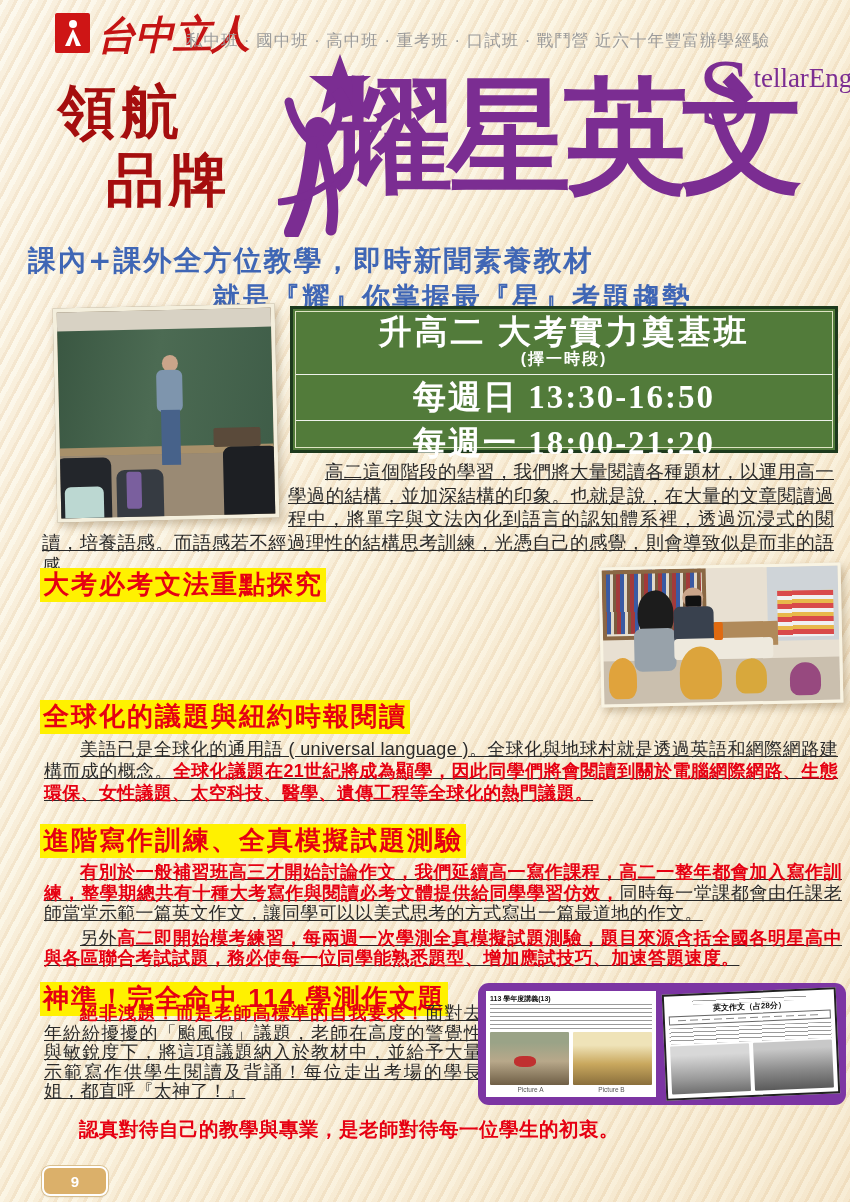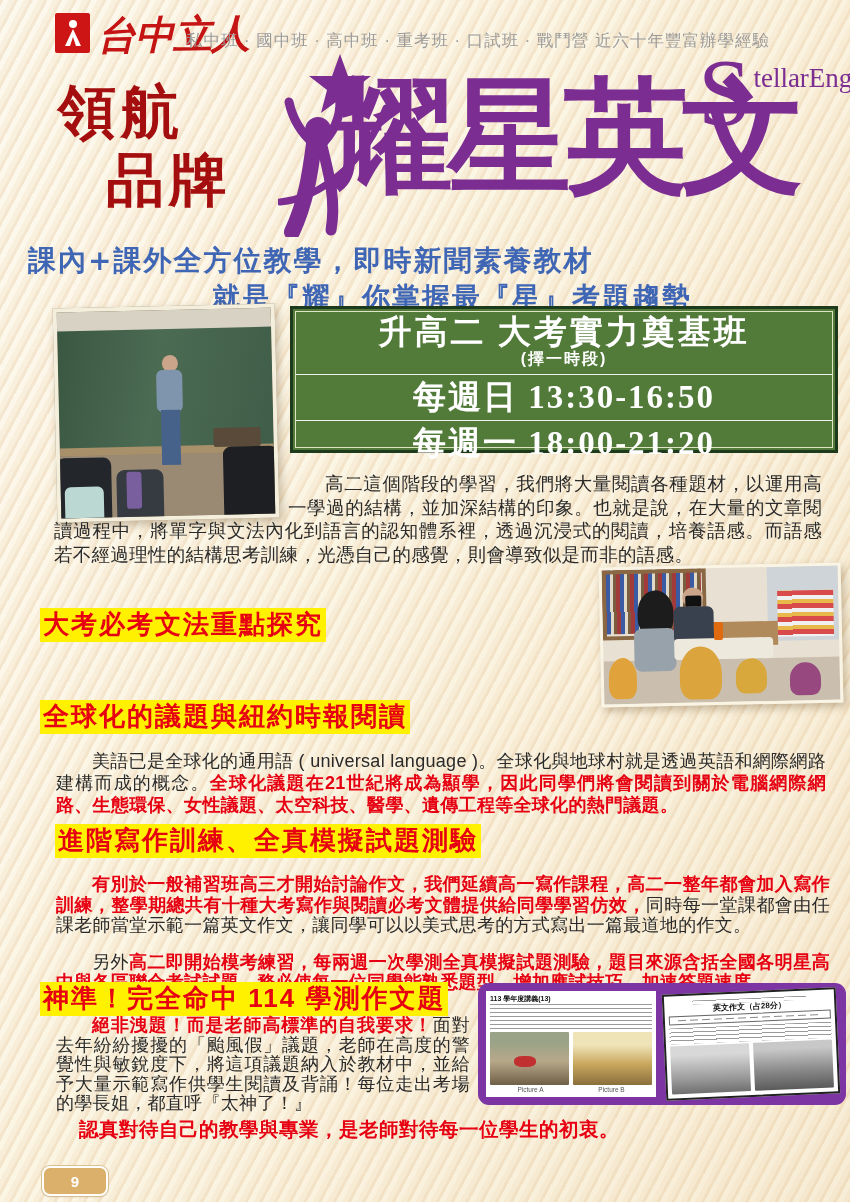--- a/index.html
+++ b/index.html
@@ -89,31 +89,31 @@
   .course-inner{position:absolute;inset:2px;border:1.5px solid #dfe4c4;
     display:flex;flex-direction:column;color:#fff;text-align:center;}
   .course-row1{flex:0 0 60px;padding-top:2px;}
   .course-title{font-family:"Liberation Serif",serif;font-weight:bold;font-size:33px;letter-spacing:3px;line-height:1.15;}
   .course-subtitle{font-size:16px;font-weight:bold;line-height:1;margin-top:-1px;letter-spacing:2px;}
   .course-row{flex:1;border-top:1.5px solid rgba(255,255,255,.9);display:flex;align-items:center;justify-content:center;
     font-family:"Liberation Serif",serif;font-weight:bold;font-size:33px;letter-spacing:2px;}
 
   
   .body-txt{color:#2a2a2a;font-size:18px;text-align:justify;letter-spacing:0.3px;}
-  .body-txt p{margin:16px;text-indent:2em;}
+  .body-txt p{margin:4px;text-indent:2em;text-decoration:underline;}
   .red-b{color:#e60012;font-weight:bold;}
   .intro{left:38px;top:456px;width:800px;line-height:23.5px;font-size:18.5px;}
   .intro-spacer{float:left;width:250px;height:62px;}
   .sec-head{display:inline-block;background:#fff100;color:#e60012;font-weight:bold;
     font-size:26px;line-height:1.15;padding:2px 3px;letter-spacing:2px;white-space:nowrap;}
-  .h-grammar{left:40px;top:568px;margin-top:40px;}
+  .h-grammar{left:40px;top:568px;}
   .para-grammar{left:40px;top:601px;width:560px;line-height:22.5px;}
   .h-global{left:40px;top:700px;}
   .para-global{left:40px;top:734px;width:802px;line-height:22px;}
-  .h-writing{left:55px;top:824px;}
+  .h-writing{left:40px;top:824px;}
   .para-writing{left:40px;top:858px;width:806px;line-height:20.5px;}
   .h-exam{left:40px;top:982px;}
   .para-exam{left:40px;top:1000px;width:446px;line-height:19.5px;}
   .closing{left:40px;top:1116px;width:800px;font-size:19.5px;font-weight:bold;color:#e60012;
     text-indent:2em;letter-spacing:0.5px;}
 
   
   .materials{left:478px;top:983px;width:368px;height:122px;background:#7c35a3;border-radius:11px;
     padding:8px;box-sizing:border-box;display:flex;gap:8px;}
   .card{background:#fff;flex:1;padding:4px;box-sizing:border-box;display:flex;flex-direction:column;}

